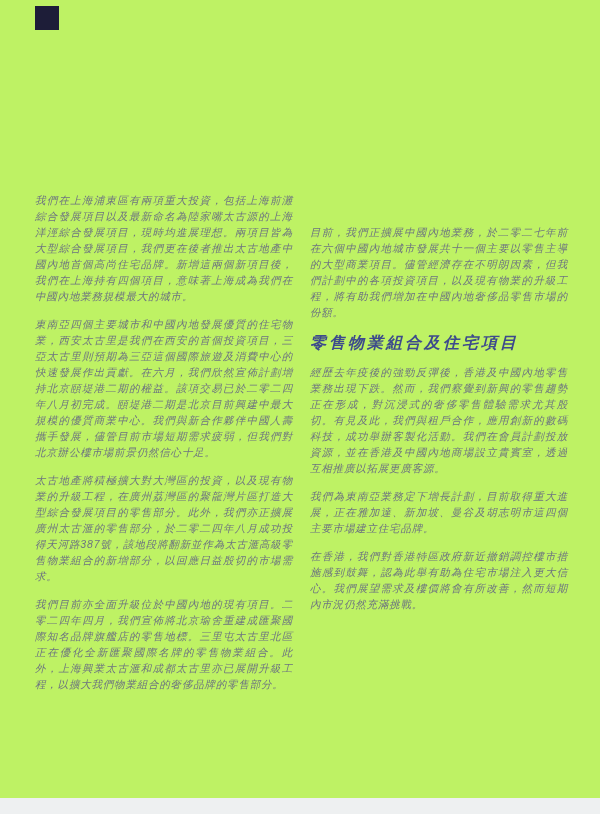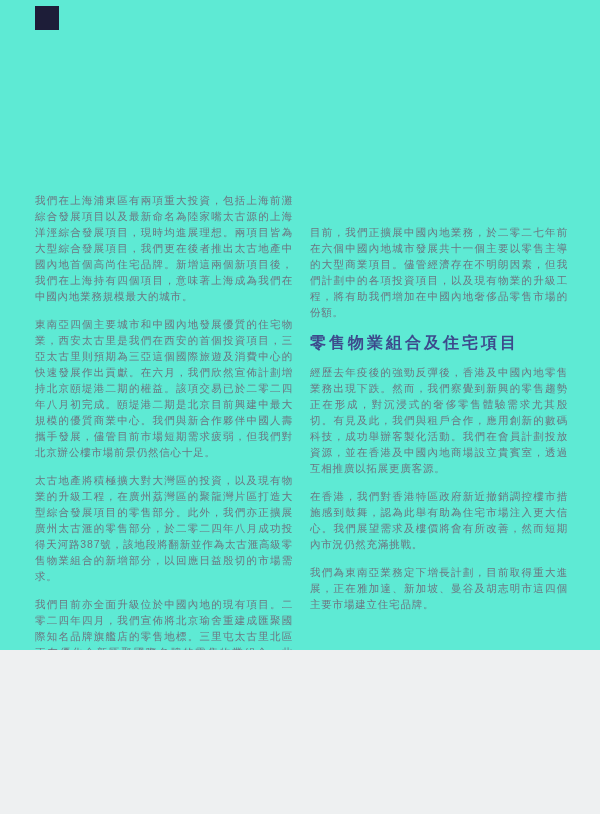--- a/index.html
+++ b/index.html
@@ -3,24 +3,25 @@
 <meta charset="utf-8">
 <style>
   html, body {
     margin: 0;
     padding: 0;
     background: #eef0f1;
   }
   .page {
     position: relative;
     width: 600px;
-    height: 650px;
-    background: #5eead4;
+    height: 798px;
+    background: #bef264;
     font-family: "Liberation Sans", sans-serif;
     overflow: hidden;
+    font-style: italic;
   }
   .corner-square {
     position: absolute;
     left: 35px;
     top: 6px;
     width: 24px;
     height: 24px;
     background: #1d1d38;
   }
   .col {
@@ -68,19 +69,19 @@
     <p>我們在上海浦東區有兩項重大投資，包括上海前灘綜合發展項目以及最新命名為陸家嘴太古源的上海洋涇綜合發展項目，現時均進展理想。兩項目皆為大型綜合發展項目，我們更在後者推出太古地產中國內地首個高尚住宅品牌。新增這兩個新項目後，我們在上海持有四個項目，意味著上海成為我們在中國內地業務規模最大的城市。</p>
     <p>東南亞四個主要城市和中國內地發展優質的住宅物業，西安太古里是我們在西安的首個投資項目，三亞太古里則預期為三亞這個國際旅遊及消費中心的快速發展作出貢獻。在六月，我們欣然宣佈計劃增持北京頤堤港二期的權益。該項交易已於二零二四年八月初完成。頤堤港二期是北京目前興建中最大規模的優質商業中心。我們與新合作夥伴中國人壽攜手發展，儘管目前市場短期需求疲弱，但我們對北京辦公樓市場前景仍然信心十足。</p>
     <p>太古地產將積極擴大對大灣區的投資，以及現有物業的升級工程，在廣州荔灣區的聚龍灣片區打造大型綜合發展項目的零售部分。此外，我們亦正擴展廣州太古滙的零售部分，於二零二四年八月成功投得天河路387號，該地段將翻新並作為太古滙高級零售物業組合的新增部分，以回應日益殷切的市場需求。</p>
     <p>我們目前亦全面升級位於中國內地的現有項目。二零二四年四月，我們宣佈將北京瑜舍重建成匯聚國際知名品牌旗艦店的零售地標。三里屯太古里北區正在優化全新匯聚國際名牌的零售物業組合。此外，上海興業太古滙和成都太古里亦已展開升級工程，以擴大我們物業組合的奢侈品牌的零售部分。</p>
   </div>
 
   <div class="col col-right">
     <p>目前，我們正擴展中國內地業務，於二零二七年前在六個中國內地城市發展共十一個主要以零售主導的大型商業項目。儘管經濟存在不明朗因素，但我們計劃中的各項投資項目，以及現有物業的升級工程，將有助我們增加在中國內地奢侈品零售市場的份額。</p>
     <h2 class="section-heading">零售物業組合及住宅項目</h2>
     <p>經歷去年疫後的強勁反彈後，香港及中國內地零售業務出現下跌。然而，我們察覺到新興的零售趨勢正在形成，對沉浸式的奢侈零售體驗需求尤其殷切。有見及此，我們與租戶合作，應用創新的數碼科技，成功舉辦客製化活動。我們在會員計劃投放資源，並在香港及中國內地商場設立貴賓室，透過互相推廣以拓展更廣客源。</p>
+    <p>我們為東南亞業務定下增長計劃，目前取得重大進展，正在雅加達、新加坡、曼谷及胡志明市這四個主要市場建立住宅品牌。</p>
     <p>在香港，我們對香港特區政府新近撤銷調控樓市措施感到鼓舞，認為此舉有助為住宅市場注入更大信心。我們展望需求及樓價將會有所改善，然而短期內市況仍然充滿挑戰。</p>
-    <p>我們為東南亞業務定下增長計劃，目前取得重大進展，正在雅加達、新加坡、曼谷及胡志明市這四個主要市場建立住宅品牌。</p>
   </div>
 
   <div class="page-number">11</div>
 
 </div>
 
 </body></html>

